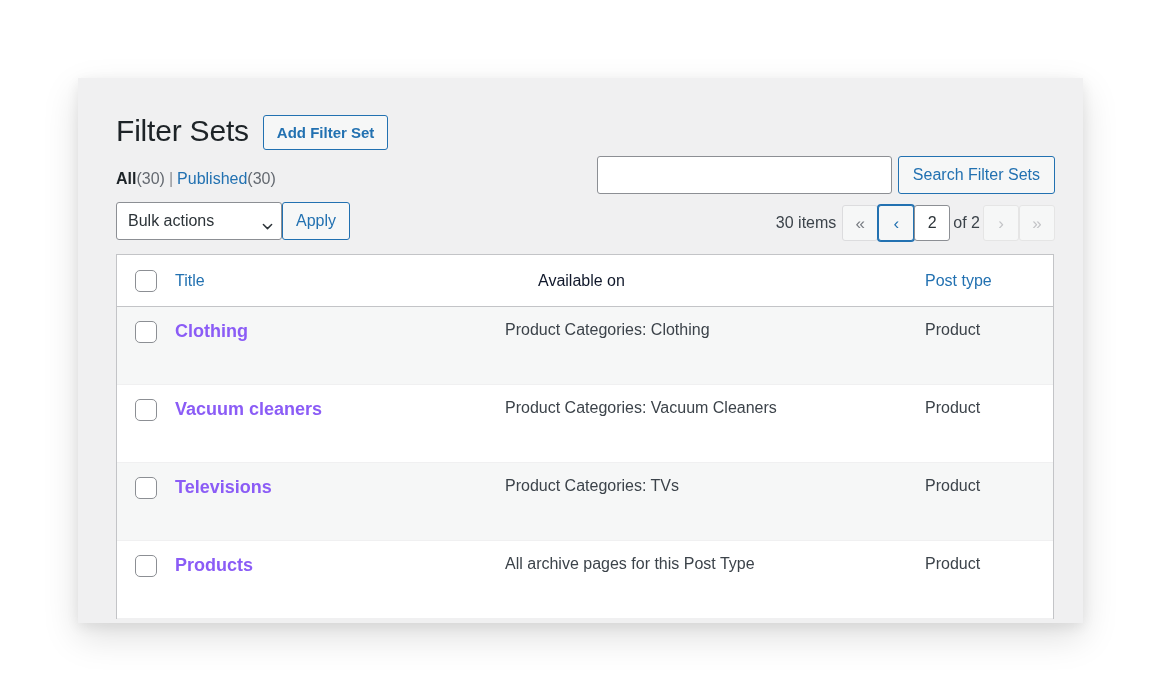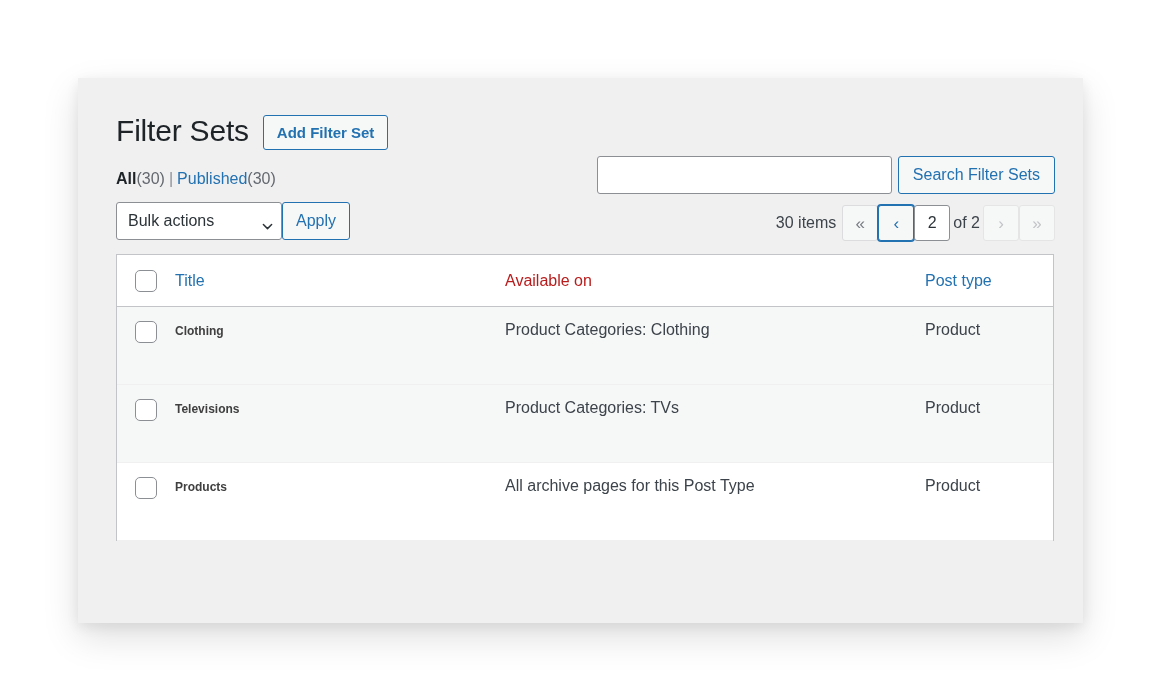--- a/index.html
+++ b/index.html
@@ -229,37 +229,37 @@
     width: 58px;
     padding-left: 18px;
   }
   .wp-list-table th.col-title, .wp-list-table td.col-title { width: 330px; }
   .wp-list-table th.col-avail, .wp-list-table td.col-avail { width: 420px; }
   .wp-list-table th.col-type, .wp-list-table td.col-type {
     width: 128px;
     text-align: left;
   }
   .th-link { color: #2271b1; text-decoration: none; }
-  .th-plain { color: #b91c1c; }
+  .th-plain { color: #0f172a; margin-left: 33px; }
 
   .wp-list-table tbody td {
     font-size: 16px;
     color: #3c434a;
     padding: 14px 0;
     vertical-align: top;
     border-bottom: 1px solid #f0f0f1;
     height: 78px;
   }
   .wp-list-table tbody tr.alt td { background: #f6f7f7; }
   .wp-list-table tbody tr td { background: #ffffff; }
   .row-title {
-    color: #404040;
+    color: #8b5cf6;
     font-weight: bold;
     text-decoration: none;
-    font-size: 12px;
+    font-size: 18px;
   }
 
   
   .cb {
     display: inline-block;
     width: 22px; height: 22px;
     border: 1px solid #8c8f94;
     border-radius: 5px;
     background: #ffffff;
     vertical-align: middle;
@@ -333,20 +333,30 @@
           <tr class="alt">
             <td class="col-cb">
               <span class="cb"></span>
             </td>
             <td class="col-title">
               <a class="row-title">Clothing</a>
             </td>
             <td class="col-avail">Product Categories: Clothing</td>
             <td class="col-type">Product</td>
           </tr>
+          <tr>
+            <td class="col-cb">
+              <span class="cb"></span>
+            </td>
+            <td class="col-title">
+              <a class="row-title">Vacuum cleaners</a>
+            </td>
+            <td class="col-avail">Product Categories: Vacuum Cleaners</td>
+            <td class="col-type">Product</td>
+          </tr>
           <tr class="alt">
             <td class="col-cb">
               <span class="cb"></span>
             </td>
             <td class="col-title">
               <a class="row-title">Televisions</a>
             </td>
             <td class="col-avail">Product Categories: TVs</td>
             <td class="col-type">Product</td>
           </tr>

